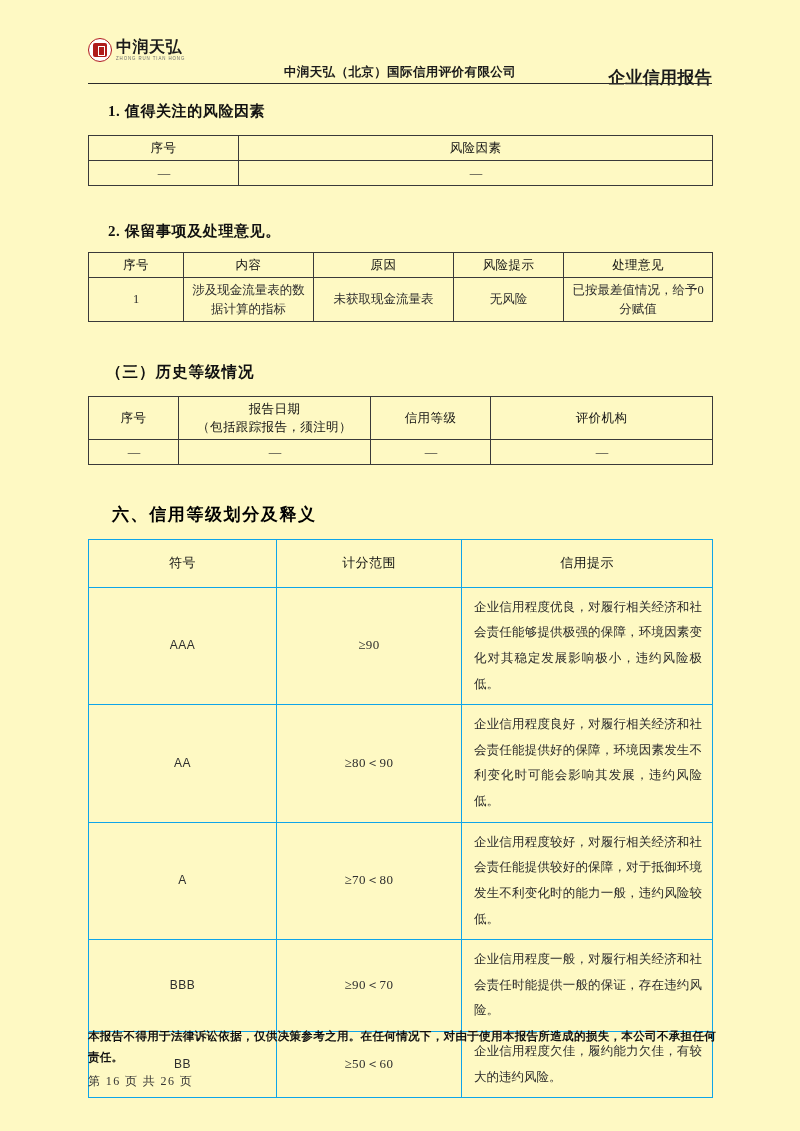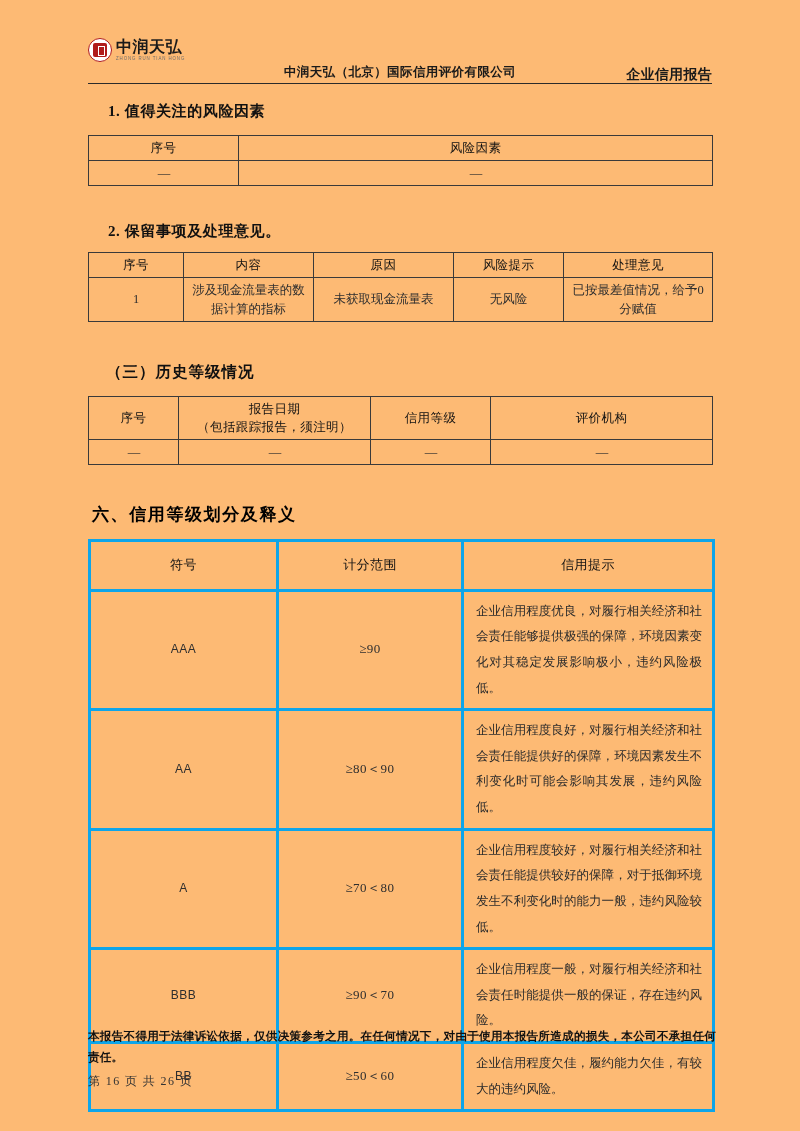--- a/index.html
+++ b/index.html
@@ -4,21 +4,21 @@
 <style>
   html, body {
     margin: 0;
     padding: 0;
     background: #8a8a8a;
   }
   .page {
     position: relative;
     width: 800px;
     height: 1131px;
-    background: #fdba74;
+    background: #fef9c3;
     margin: 0 auto;
     overflow: hidden;
     font-family: "Liberation Serif", "DejaVu Serif", serif;
     color: #000000;
     box-sizing: border-box;
   }
 
   
   .header {
     position: absolute;
@@ -103,21 +103,21 @@
     font-size: 12.5px;
     font-weight: bold;
     letter-spacing: 0.4px;
     color: #1a1a1a;
   }
   .header-right {
     position: absolute;
     right: 0;
     top: 30px;
     font-family: "Liberation Serif", "DejaVu Serif", serif;
-    font-size: 14px;
+    font-size: 17px;
     font-weight: bold;
     letter-spacing: 0.3px;
     color: #1a1a1a;
   }
 
   
   .content {
     position: absolute;
     left: 88px;
     top: 96px;
@@ -138,21 +138,21 @@
     letter-spacing: 0.6px;
     margin: 4px 0 0 20px;
     line-height: 1.5;
     color: #111111;
   }
   .heading-major {
     font-family: "Liberation Sans", "DejaVu Sans", sans-serif;
     font-size: 17px;
     font-weight: bold;
     letter-spacing: 1.6px;
-    margin: 0 0 0 4px;
+    margin: 0 0 0 24px;
     line-height: 1.4;
     color: #000000;
   }
 
   table.doc {
     border-collapse: collapse;
     width: 624px;
     table-layout: fixed;
   }
   table.doc th, table.doc td {
@@ -180,21 +180,21 @@
   }
 
   
   .tbl-block { margin-top: 8px; }
 
   
   .t2 td { font-size: 12.5px; line-height: 1.5; }
 
   
   table.grade th, table.grade td {
-    border: 3px solid #0ea5e9;
+    border: 1px solid #0ea5e9;
     margin-top: 8px;
   }
   table.grade th {
     padding: 14px 4px;
     font-size: 13px;
   }
   table.grade td.sym {
     font-family: Liberation Sans, sans-serif;
     font-size: 12px;
     letter-spacing: 0.5px;

